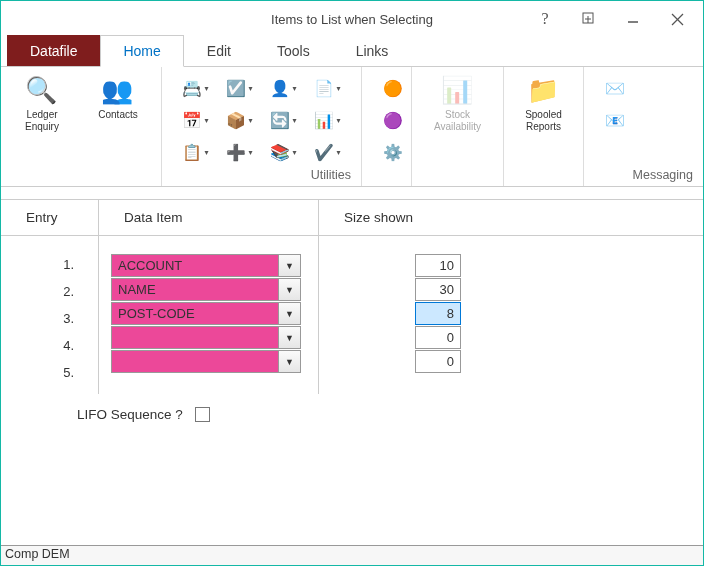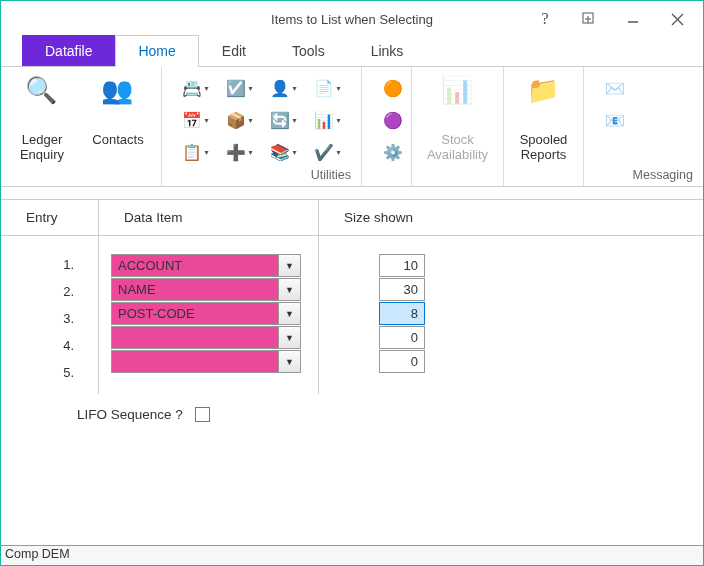--- a/index.html
+++ b/index.html
@@ -9,32 +9,32 @@
   
   .titlebar { height: 36px; display: flex; align-items: center; justify-content: center; position: relative; }
   .titlebar .title { font-size: 13px; color: #444; }
   .titlebar .controls { position: absolute; right: 4px; top: 0; height: 100%; display: flex; align-items: center; gap: 0; }
   .titlebar .ctrl { width: 44px; height: 28px; display: flex; align-items: center; justify-content: center; font-size: 15px; color: #555; cursor: default; }
   .titlebar .ctrl.help { font-family: Georgia, serif; font-size: 16px; }
 
   
   .tabs { height: 30px; display: flex; align-items: flex-end; border-bottom: 1px solid #ccc; }
   .tab { padding: 7px 22px; font-size: 14px; color: #444; cursor: default; border: 1px solid transparent; border-bottom: none; }
-  .tab.file { background: #6d28d9; color: #fff; margin-left: 21px; }
+  .tab.file { background: #7f1d1d; color: #fff; margin-left: 6px; }
   .tab.home { background: #fff; border: 1px solid #ccc; border-bottom: 1px solid #fff; margin-bottom: -1px; color: #0072c6; }
   .tab.others { color: #444; }
 
   
   .ribbon { height: 120px; display: flex; border-bottom: 1px solid #ccc; }
   .rgroup { display: flex; flex-direction: column; justify-content: space-between; padding: 6px 10px 2px; }
   .rgroup + .rgroup { border-left: 1px solid #ddd; }
   .rgroup .icons { display: flex; gap: 14px; flex: 1; align-items: flex-start; }
   .bigbtn { display: flex; flex-direction: column; align-items: center; gap: 2px; width: 62px; cursor: default; }
   .bigbtn .glyph { width: 34px; height: 34px; display: flex; align-items: center; justify-content: center; font-size: 26px; }
-  .bigbtn .lbl { font-size: 13px; color: #333; text-align: center; line-height: 1.15; margin-top: 24px; }
+  .bigbtn .lbl { font-size: 10px; color: #333; text-align: center; line-height: 1.15; }
   .bigbtn.dis .lbl { color: #a9a9a9; }
   .grouplabel { font-size: 12.5px; color: #666; text-align: right; padding-bottom: 2px; }
 
   .grid3x4 { display: grid; grid-template-columns: repeat(4, 42px); grid-template-rows: repeat(3, 30px); gap: 2px; }
   .mini { display: flex; align-items: center; justify-content: center; width: 42px; height: 30px; cursor: default; font-size: 16px; }
   .mini .dd { font-size: 8px; color: #555; margin-left: 2px; }
   .col2 { display: grid; grid-template-rows: repeat(3, 30px); gap: 2px; }
 
   
   .panel { position: relative; }
@@ -45,21 +45,21 @@
   .c3 { flex: 1; }
   .body { display: flex; }
   .body .col { padding: 18px 12px 10px; }
   .body .c1 { display: flex; flex-direction: column; gap: 5px; align-items: flex-end; border-right: 1px solid #ccc; }
   .body .c2 { border-right: 1px solid #ccc; }
   .body .c3 { padding-left: 60px; }
   .numcell { height: 22px; line-height: 22px; font-size: 13px; padding-right: 12px; }
   .combo { width: 190px; height: 23px; display: flex; border: 1px solid #999; background: #ec4899; margin-bottom: 1px; }
   .combo .txt { flex: 1; padding: 2px 6px; font-size: 13px; display: flex; align-items: center; }
   .combo .arrow { width: 22px; border-left: 1px solid #999; display: flex; align-items: center; justify-content: center; background: linear-gradient(#fafafa,#e6e6e6); font-size: 9px; }
-  .sizebox { width: 46px; height: 23px; border: 1px solid #999; background: #fff; display: flex; align-items: center; justify-content: flex-end; padding: 0 6px; font-size: 13px; margin-bottom: 1px; }
+  .sizebox { width: 46px; height: 23px; border: 1px solid #999; background: #fff; display: flex; align-items: center; justify-content: flex-end; padding: 0 6px; font-size: 13px; margin-bottom: 1px; margin-left: 36px; }
   .sizebox.active { border: 1px solid #0078d7; background: #cce8ff; }
 
   .lifo { position: absolute; left: 76px; top: 208px; display: flex; align-items: center; gap: 12px; font-size: 13.5px; }
   .chk { width: 15px; height: 15px; border: 1px solid #777; background: #fff; }
 
   .status { position: absolute; bottom: 0; left: 0; right: 0; height: 20px; border-top: 1px solid #999; padding: 1px 4px; font-size: 12.5px; background: #f7f7f7; }
 </style>
 </head>
 <body>
 

